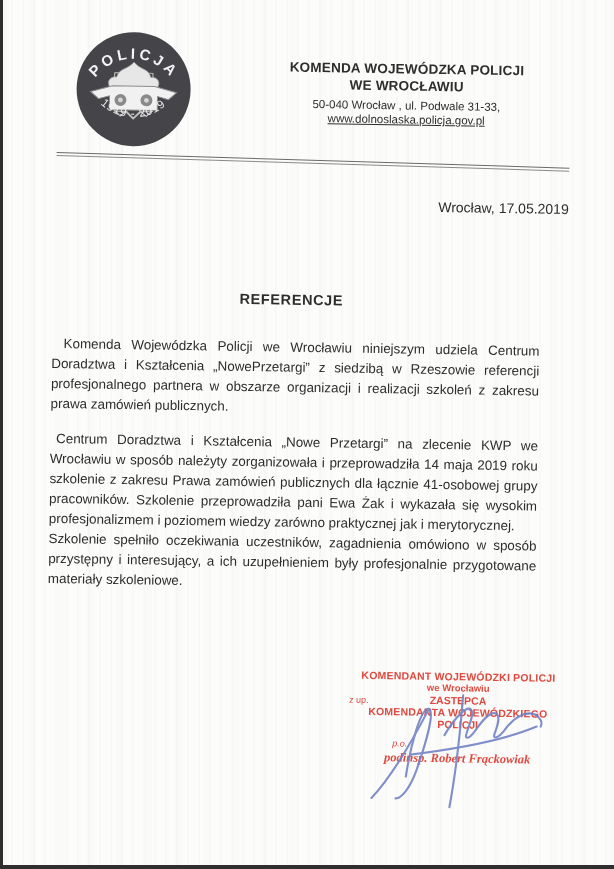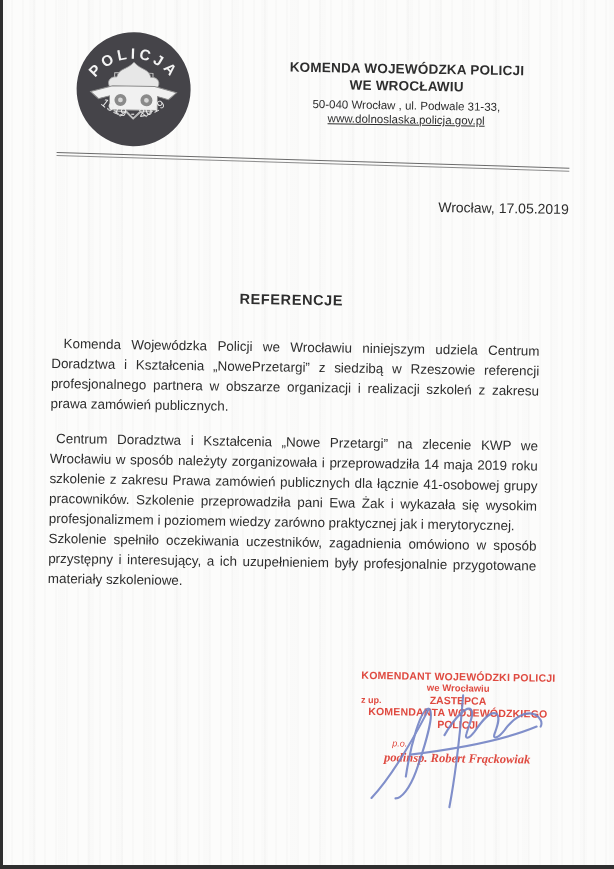--- a/index.html
+++ b/index.html
@@ -55,21 +55,21 @@
   .body-text p.p2 { text-indent:6px; }
   .body-text p.p3 { text-indent:0; }
 
   .stamp {
     position:absolute; left:348px; top:664px; width:242px;
     text-align:center; color:#df4a40; line-height:12px;
   }
   .stamp .s1 { font-weight:bold; font-size:10.5px; letter-spacing:0.2px; }
   .stamp .s2 { font-weight:bold; font-size:9.5px; }
   .stamp .row3 { position:relative; font-weight:bold; font-size:10.5px; }
-  .stamp .zup { position:absolute; left:24px; top:1px; font-weight:bold; font-size:9px; }
+  .stamp .zup { position:absolute; left:12px; top:1px; font-weight:normal; font-size:9px; }
   .stamp .s4 { font-weight:bold; font-size:10.5px; letter-spacing:0.2px; }
   .stamp .s5 { font-weight:bold; font-size:10.5px; }
   .stamp .po { text-align:left; margin:9px 0 0 56px; font-style:italic; font-size:9px; line-height:10px; }
   .stamp .signer {
     text-align:left; margin:2px 0 0 48px;
     font-family:"Liberation Serif", serif; font-style:italic; font-weight:bold;
     font-size:12.5px; line-height:14px; white-space:nowrap;
   }
 
   .signature-svg { position:absolute; left:366px; top:681px; width:204px; height:122px; }

